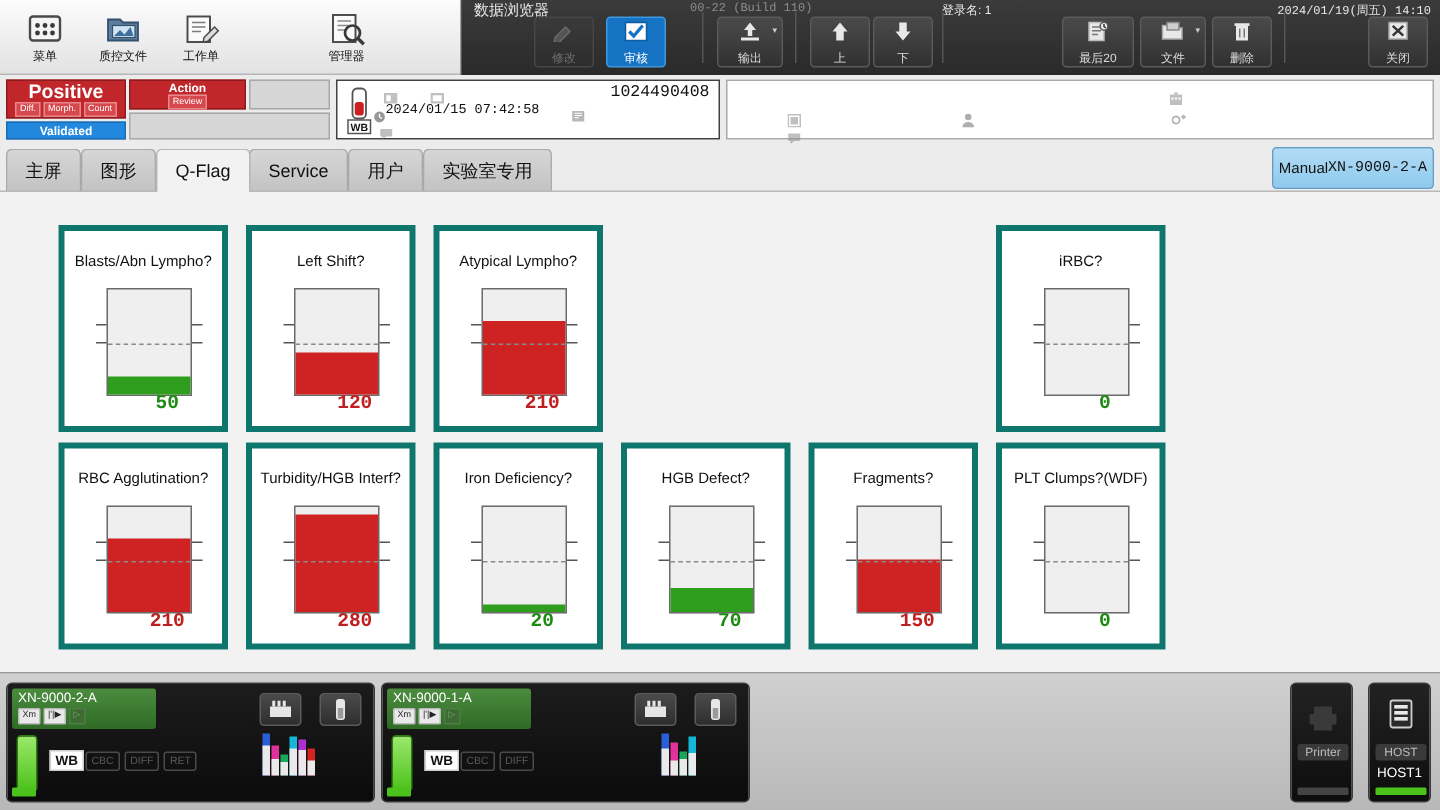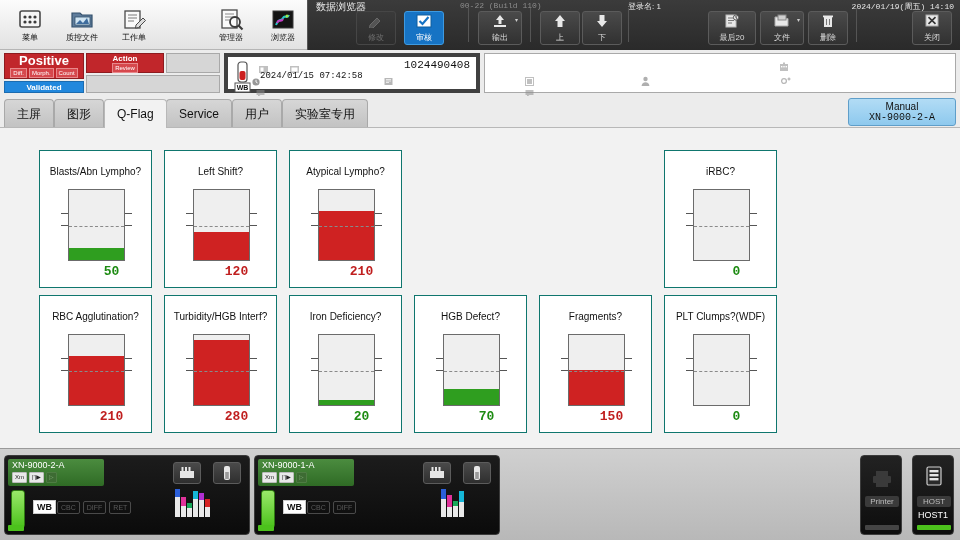--- a/index.html
+++ b/index.html
@@ -70,21 +70,21 @@
   .val-box { left:4px; top:31px; width:80px; height:12px; background:#2288dd; border-color:#1c6cb0; }
   .val-box span { font-size:8px; font-weight:bold; color:#fff; }
   .act-box { left:86px; top:3px; width:78px; height:20px; background:#c1262b; border-color:#8d1b1f; flex-direction:column; }
   .act-title { font-size:8px; font-weight:bold; color:#fff; line-height:9px; }
   .act-sub { font-size:6px; color:#fff; background:#d6484d; border:1px solid #e8888b; padding:0 2px; line-height:8px; }
   .blank1 { left:166px; top:3px; width:54px; height:20px; background:#d6d6d6; }
   .blank2 { left:86px; top:25px; width:134px; height:18px; background:#d6d6d6; }
 
   .sample-box {
     position:absolute; left:224px; top:3px; width:256px; height:40px;
-    background:#fff; border:4px solid #404040;
+    background:#fff; border:1px solid #404040;
   }
   .tube { position:absolute; left:6px; top:4px; width:17px; height:32px; }
   .sid { position:absolute; right:6px; top:2px; font-size:11px; font-family:"Liberation Mono", monospace; color:#111; }
   .stime { position:absolute; left:32px; top:14px; font-size:9px; font-family:"Liberation Mono", monospace; color:#111; }
   .mini-ico { position:absolute; opacity:.55; }
 
   .right-box { position:absolute; left:484px; top:3px; width:472px; height:40px; background:#fff; border:1px solid #a9a9a9; }
 
   
   .tabstrip { position:absolute; left:0; top:96px; width:960px; height:32px; background:#ececec; }
@@ -92,31 +92,31 @@
   .tab {
     position:absolute; top:3px; height:29px; padding:0 12px;
     background:linear-gradient(#d6d6d6,#c2c2c2); border:1px solid #a9a9a9;
     border-bottom:none; border-radius:4px 4px 0 0;
     display:flex; align-items:center; font-size:12px; color:#111; cursor:pointer;
   }
   .tab.active { background:#f2f2f2; border-color:#b8b8b8; z-index:3; }
   .mode-btn {
     position:absolute; right:4px; top:2px; width:108px; height:28px;
     background:linear-gradient(#b2dcf5,#8ec9ee); border:1px solid #5f9ec9; border-radius:3px;
-    display:flex; flex-direction:column; align-items:center; justify-content:center;
+    display:flex; flex-direction:row; align-items:center; justify-content:center;
     cursor:pointer; z-index:4;
   }
   .mode-btn .m1 { font-size:10px; color:#111; line-height:11px; }
   .mode-btn .m2 { font-size:10px; color:#111; line-height:11px; font-family:"Liberation Mono", monospace; }
 
   
   .content { position:absolute; left:0; top:128px; width:960px; height:320px; background:#f2f2f2; }
   .card {
     position:absolute; width:113px; height:138px;
-    background:#fff; border:1px solid #0f766e;
+    background:#fff; border:4px solid #0f766e;
   }
   .card .cname {
     position:absolute; top:15px; left:0; width:100%; text-align:center;
     font-size:10px; color:#111;
   }
   .gauge { position:absolute; left:28px; top:38px; width:57px; height:72px; }
   .gbox {
     position:absolute; left:0; top:0; width:57px; height:72px;
     background:#efefef; border:1px solid #6b6b6b;
   }
@@ -256,31 +256,20 @@
               <g stroke="#8a8a8a" stroke-width="1">
                 <path d="M7 6h9M7 9h9M7 12h5"></path>
               </g>
               <circle cx="17" cy="14" r="5" fill="none" stroke="#3a3a3a" stroke-width="1.8"></circle>
               <path d="M20.5 17.5l4 4" stroke="#3a3a3a" stroke-width="2.2"></path>
             </svg>
         </span>
         <span class="lbl">管理器</span>
       </div>
 
-      <div class="tb-btn">
-        <span class="tb-ico">
-          <svg width="26" height="24" viewBox="0 0 26 24">
-              <rect x="3" y="3" width="20" height="17" fill="#141414" stroke="#3a3a3a"></rect>
-              <path d="M6 17c3-8 5-3 7-7s4 2 6-3" stroke="#27c4c4" stroke-width="2" fill="none"></path>
-              <path d="M7 15c2-5 4 0 6-4" stroke="#c43cc4" stroke-width="2" fill="none"></path>
-              <circle cx="17" cy="8" r="1.6" fill="#9ce84a"></circle>
-            </svg>
-        </span>
-        <span class="lbl">浏览器</span>
-      </div>
     </div>
 
     <div class="dark-panel">
       <div class="dp-title">数据浏览器</div>
       <div class="dp-meta" style="left:152px;">00-22 (Build 110)</div>
       <div class="dp-user" style="left:320px;">登录名: 1</div>
       <div class="dp-date">2024/01/19(周五) 14:10</div>
 
       <div class="dbtn disabled" style="left:48px;">
         <span>

